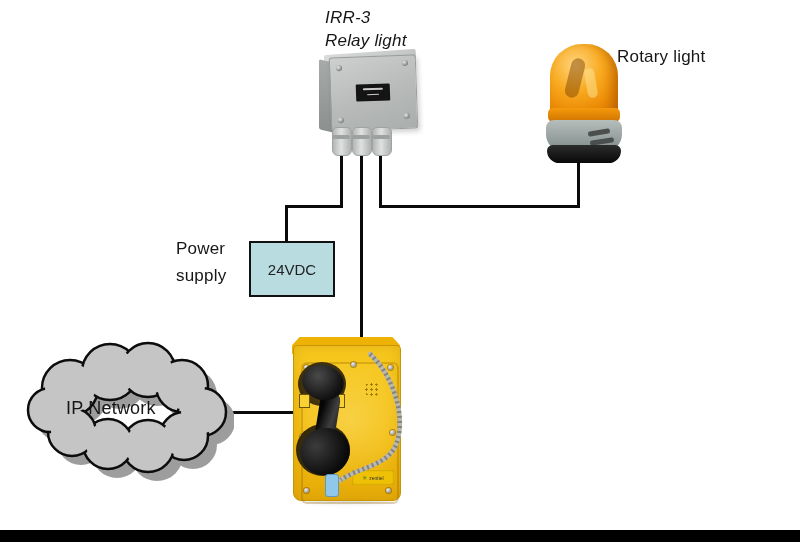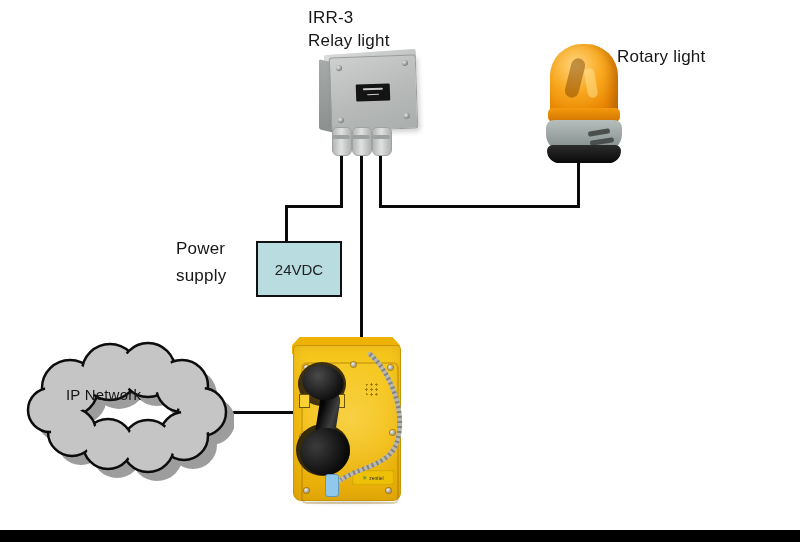--- a/index.html
+++ b/index.html
@@ -44,27 +44,27 @@
     background:linear-gradient(180deg,#f59a0b,#cf7302);}
   .beacon-base{position:absolute;left:2px;top:76px;width:76px;height:32px;
     border-radius:8px 8px 18px 18px;
     background:linear-gradient(180deg,#b6bebc 0%,#97a19f 55%,#7f8987 100%);}
   .beacon-chip{position:absolute;background:#4a4f4e;border-radius:2px;transform:rotate(-9deg);}
   .beacon-foot{position:absolute;left:3px;top:101px;width:74px;height:18px;
     border-radius:10px 10px 22px 22px;
     background:linear-gradient(180deg,#2c2c2c,#090909);}
 
   
-  .psu-box{left:256px;top:241px;width:82px;height:52px;background:#b8dcdf;
+  .psu-box{left:249px;top:241px;width:82px;height:52px;background:#b8dcdf;
     border:2px solid #111;display:flex;align-items:center;justify-content:center;
     font-size:15px;color:#222;}
 
   
   .cloud-svg{left:22px;top:336px;}
-  .cloud-label{left:66px;top:386px;font-size:15px;}
+  .cloud-label{left:66px;top:398px;font-size:18px;}
 
   
   .phone{left:292px;top:336px;width:108px;height:166px;}
   .phone-cap{position:absolute;left:0;top:1px;width:108px;height:17px;background:#edb203;
     clip-path:polygon(0% 100%,0% 48%,7% 0%,93% 0%,100% 48%,100% 100%);}
   .phone-body{position:absolute;left:1px;top:9px;width:106px;height:154px;
     background:linear-gradient(180deg,#f7c91f 0%,#f3bd10 60%,#e5ab08 100%);
     border:1px solid #c89600;border-radius:4px 4px 8px 8px;
     box-shadow:inset 0 0 14px rgba(190,130,0,.35);}
   .phone-panel{position:absolute;left:7px;top:16px;width:94px;height:138px;
@@ -94,21 +94,21 @@
     background:rgba(0,0,0,.16);filter:blur(2px);}
 
   
   .footer-bar{left:0;top:530px;width:800px;height:12px;background:#000;}
 </style>
 </head>
 <body>
 
 <div id="canvas">
 
-  <div class="lbl" style="left:308px;top:6px;line-height:23px;"><span>IRR-3</span><br><span>Relay light</span></div>
+  <div class="lbl" style="left:325px;top:6px;line-height:23px;font-style:italic;"><span>IRR-3</span><br><span>Relay light</span></div>
 
   <div class="lbl" style="left:617px;top:47px;">Rotary light</div>
 
   <div class="lbl" style="left:176px;top:235px;line-height:27px;"><span>Power</span><br><span>supply</span></div>
 
   <div class="wire" style="left:340px;top:152px;width:3px;height:56px;"></div>
   <div class="wire" style="left:285px;top:205px;width:58px;height:3px;"></div>
   <div class="wire" style="left:285px;top:205px;width:3px;height:38px;"></div>
   <div class="wire" style="left:360px;top:152px;width:3px;height:186px;"></div>
   <div class="wire" style="left:379px;top:152px;width:3px;height:56px;"></div>

